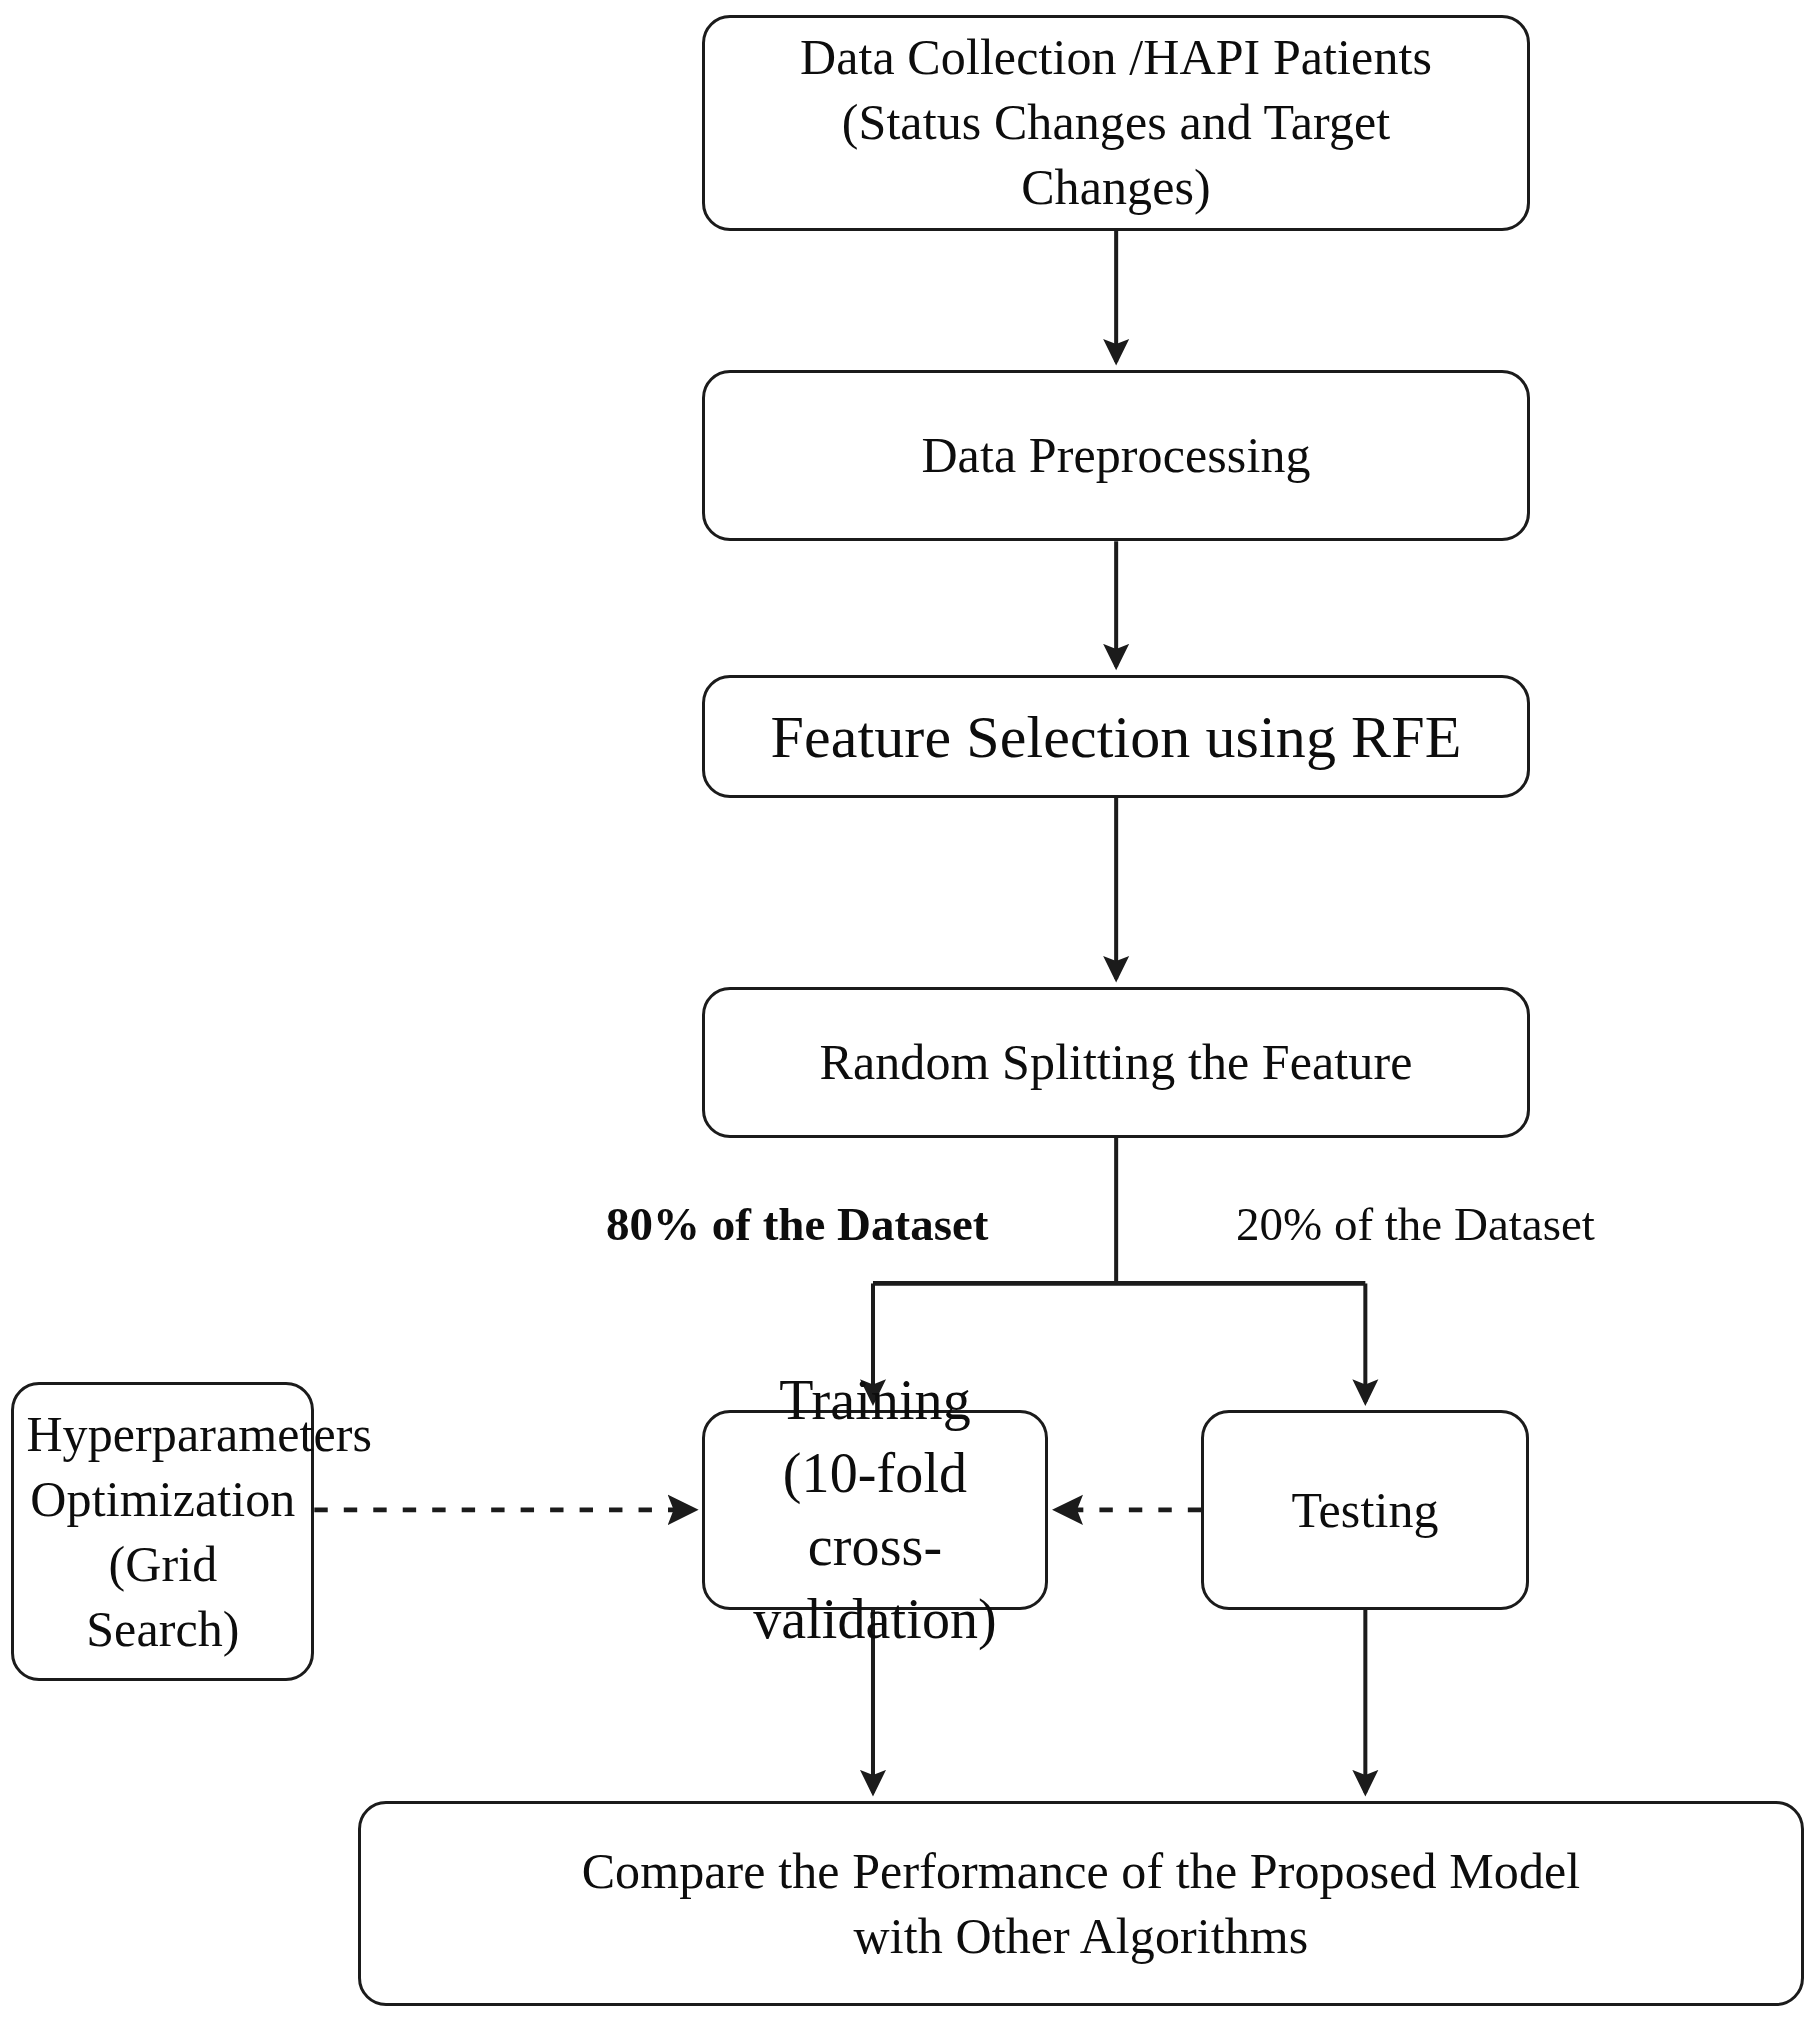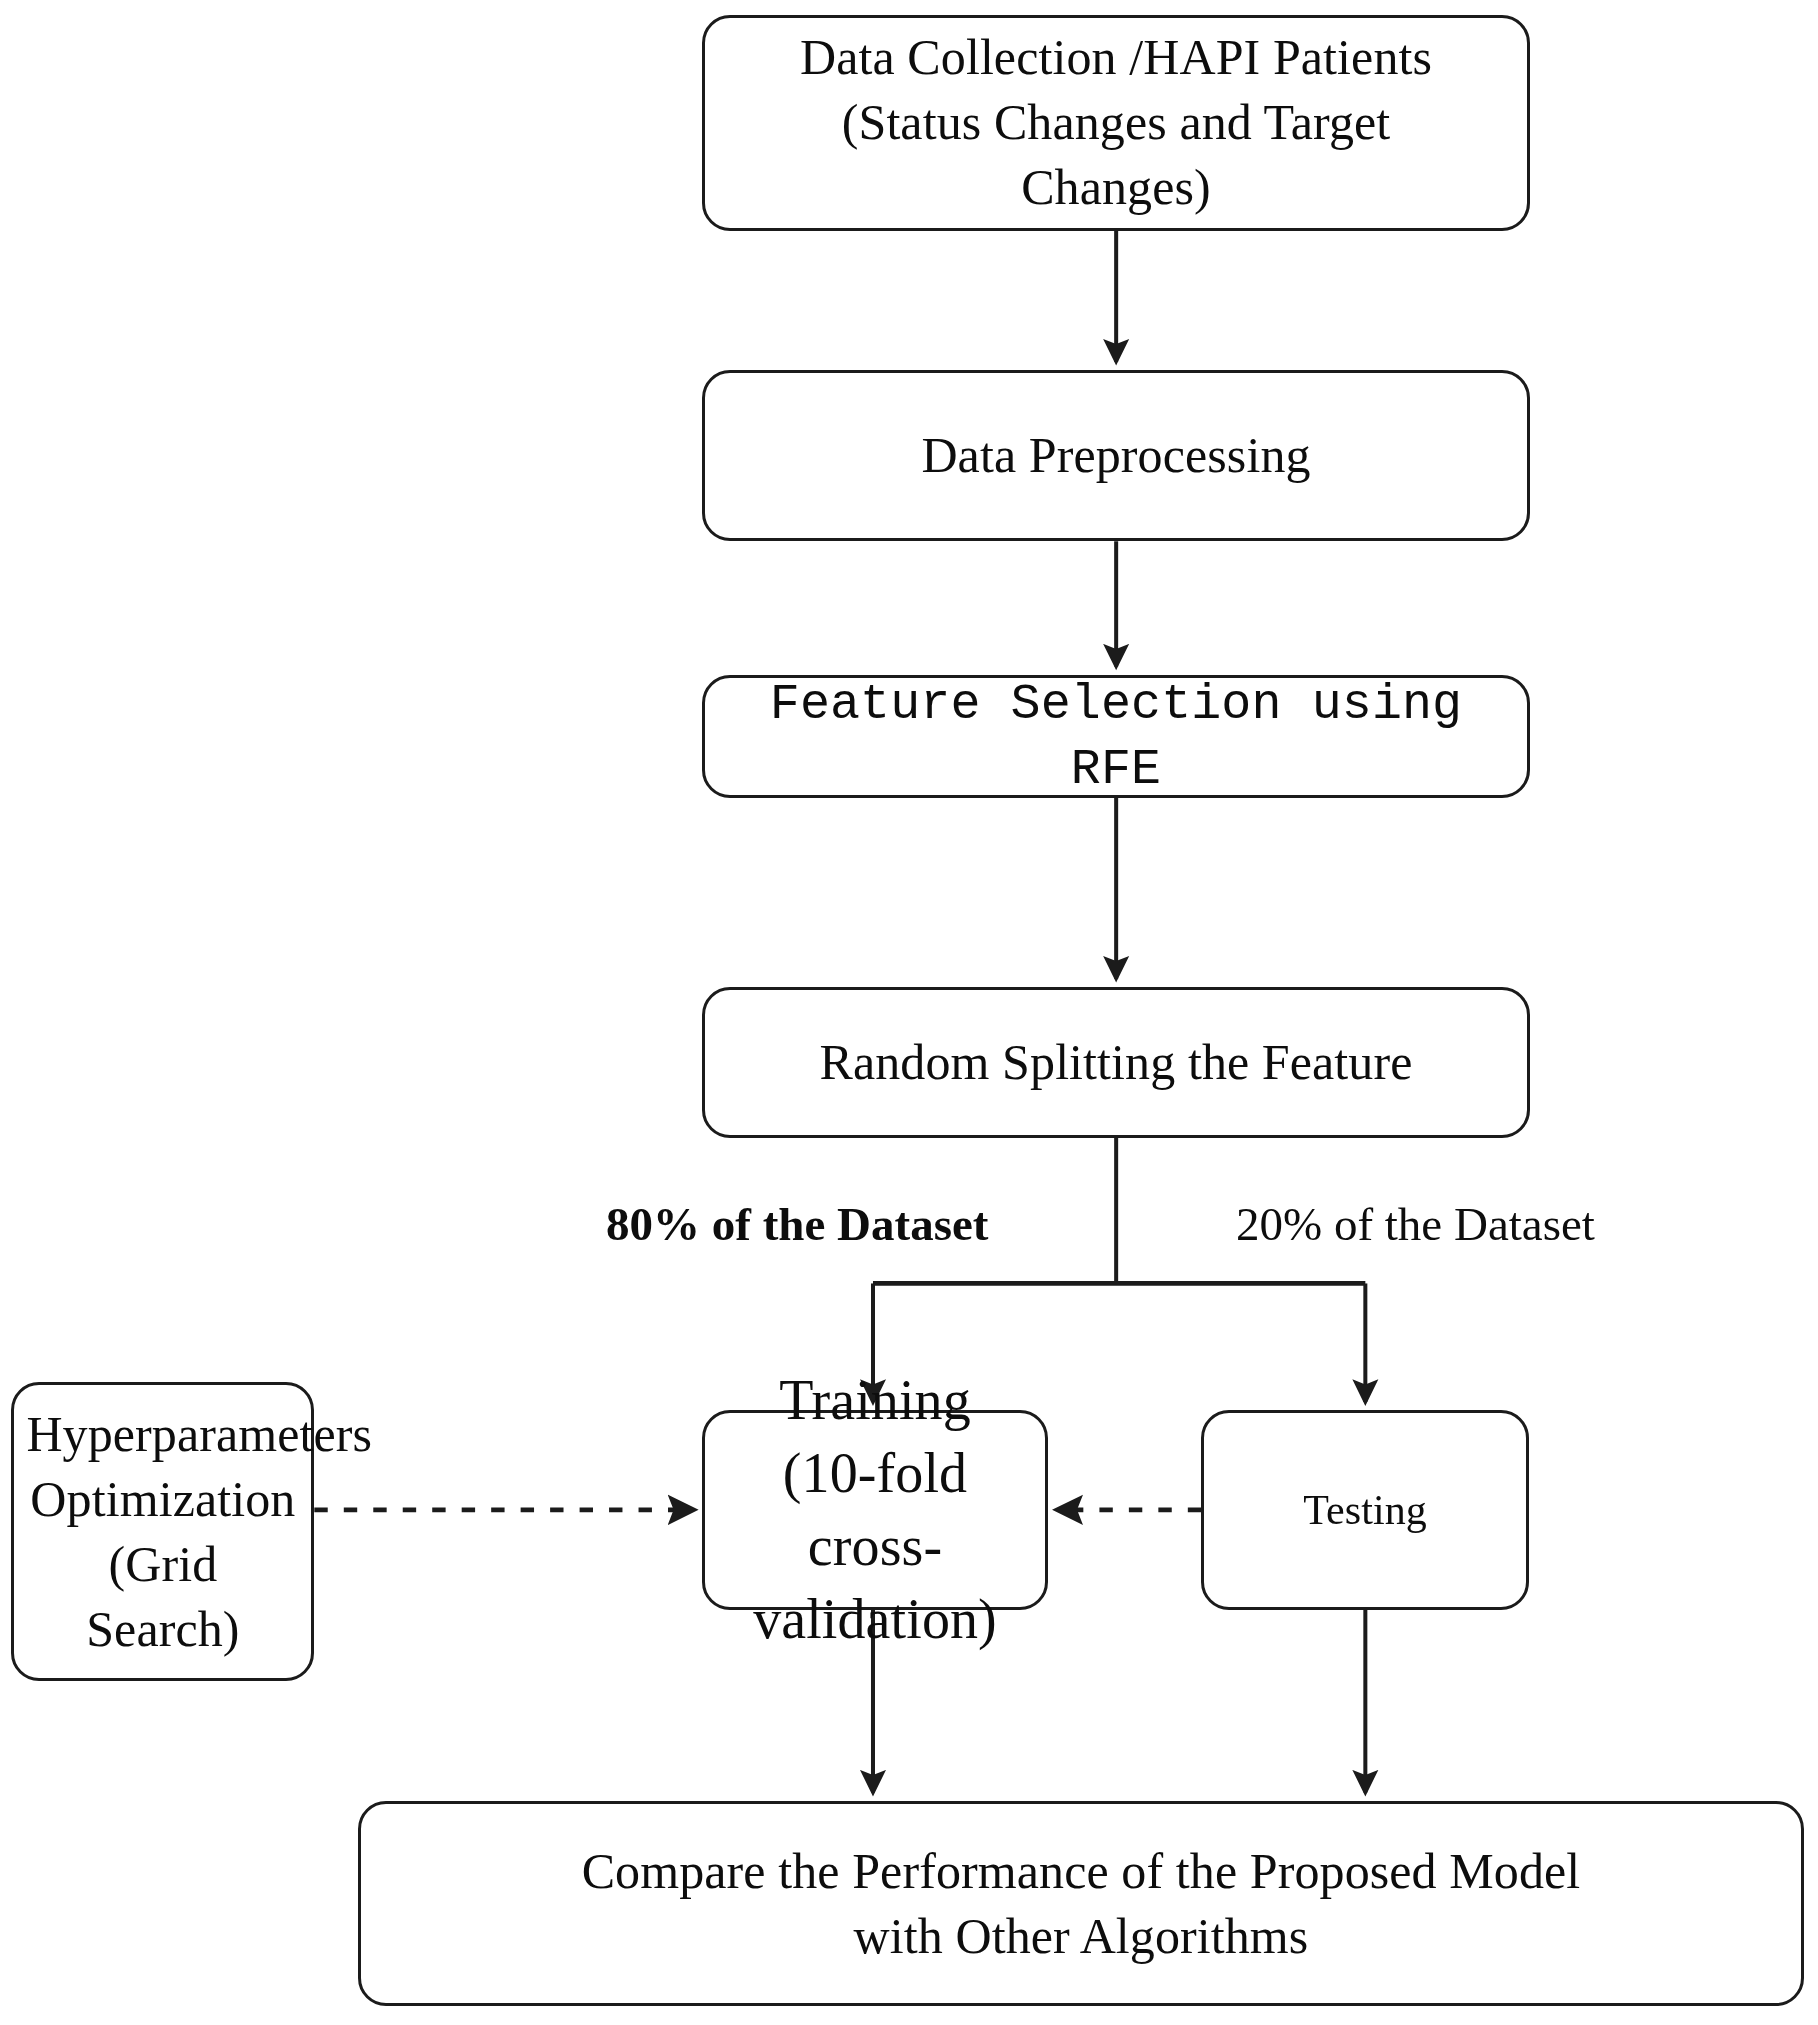--- a/index.html
+++ b/index.html
@@ -46,25 +46,25 @@
   .edge-label {
     position: absolute;
     color: #0d0d0d;
     white-space: nowrap;
     line-height: 1.1;
   }
 
   
   #node-data-collection { left: 702px; top: 14.7px;   width: 828px; height: 216px; font-size: 50px; }
   #node-preprocessing   { left: 702px; top: 370px;  width: 828px; height: 171px; font-size: 50px; }
-  #node-feature-select  { left: 702px; top: 675px; width: 828px; height: 123px; font-size: 50px; font-family: Liberation Mono, monospace; }
+  #node-feature-select  { left: 702px; top: 675px; width: 828px; height: 123px; font-size: 60px; }
   #node-random-split    { left: 702px; top: 987px; width: 828px; height: 151px; font-size: 50px; }
   #node-hyperparams     { left: 11.4px;   top: 1382px; width: 303px;  height: 299px; font-size: 50px; }
   #node-training        { left: 702px; top: 1410px; width: 346px;  height: 200px; font-size: 56px; }
-  #node-testing         { left: 1201px; top: 1410px; width: 328px;  height: 200px; font-size: 42px; justify-content: flex-end; }
+  #node-testing         { left: 1201px; top: 1410px; width: 328px;  height: 200px; font-size: 50px; justify-content: flex-end; }
   #node-compare         { left: 358px;  top: 1801px; width: 1446px; height: 205px; font-size: 50px; }
 
   #label-train-split { left: 606px;  top: 1199px; font-size: 47px; font-weight: bold; }
   #label-test-split  { left: 1236px; top: 1199px; font-size: 47px; }
 </style>
 </head>
 <body>
 
 <div id="flowchart-root">
 

